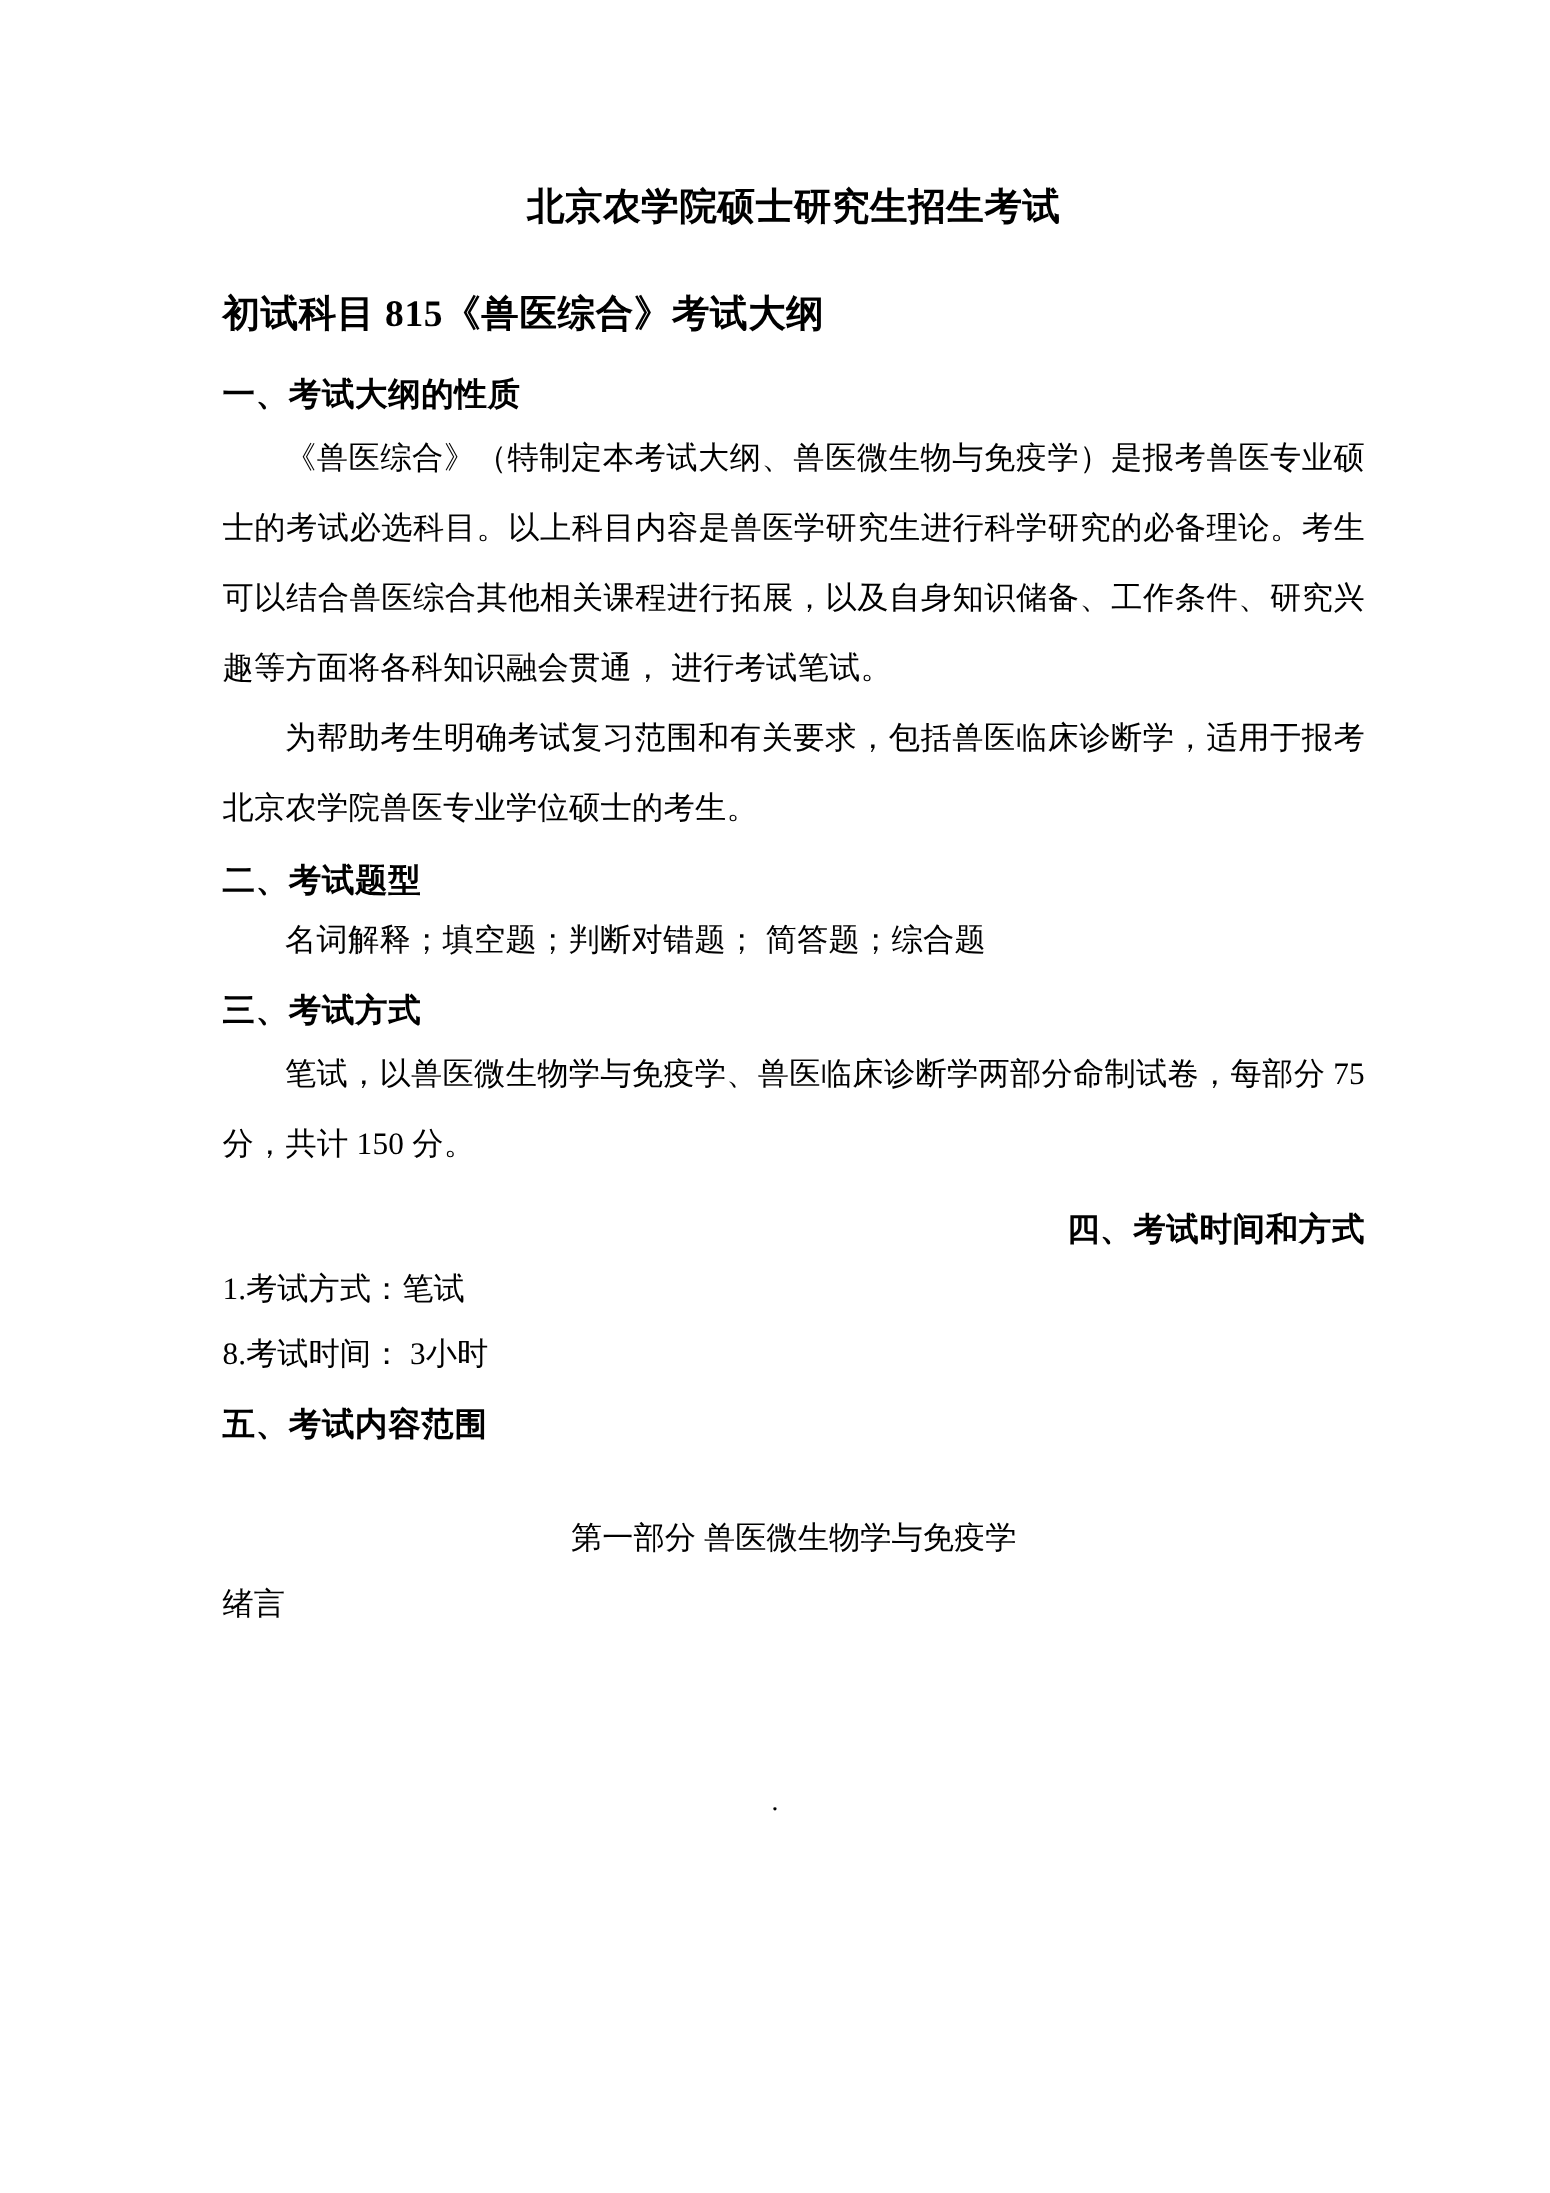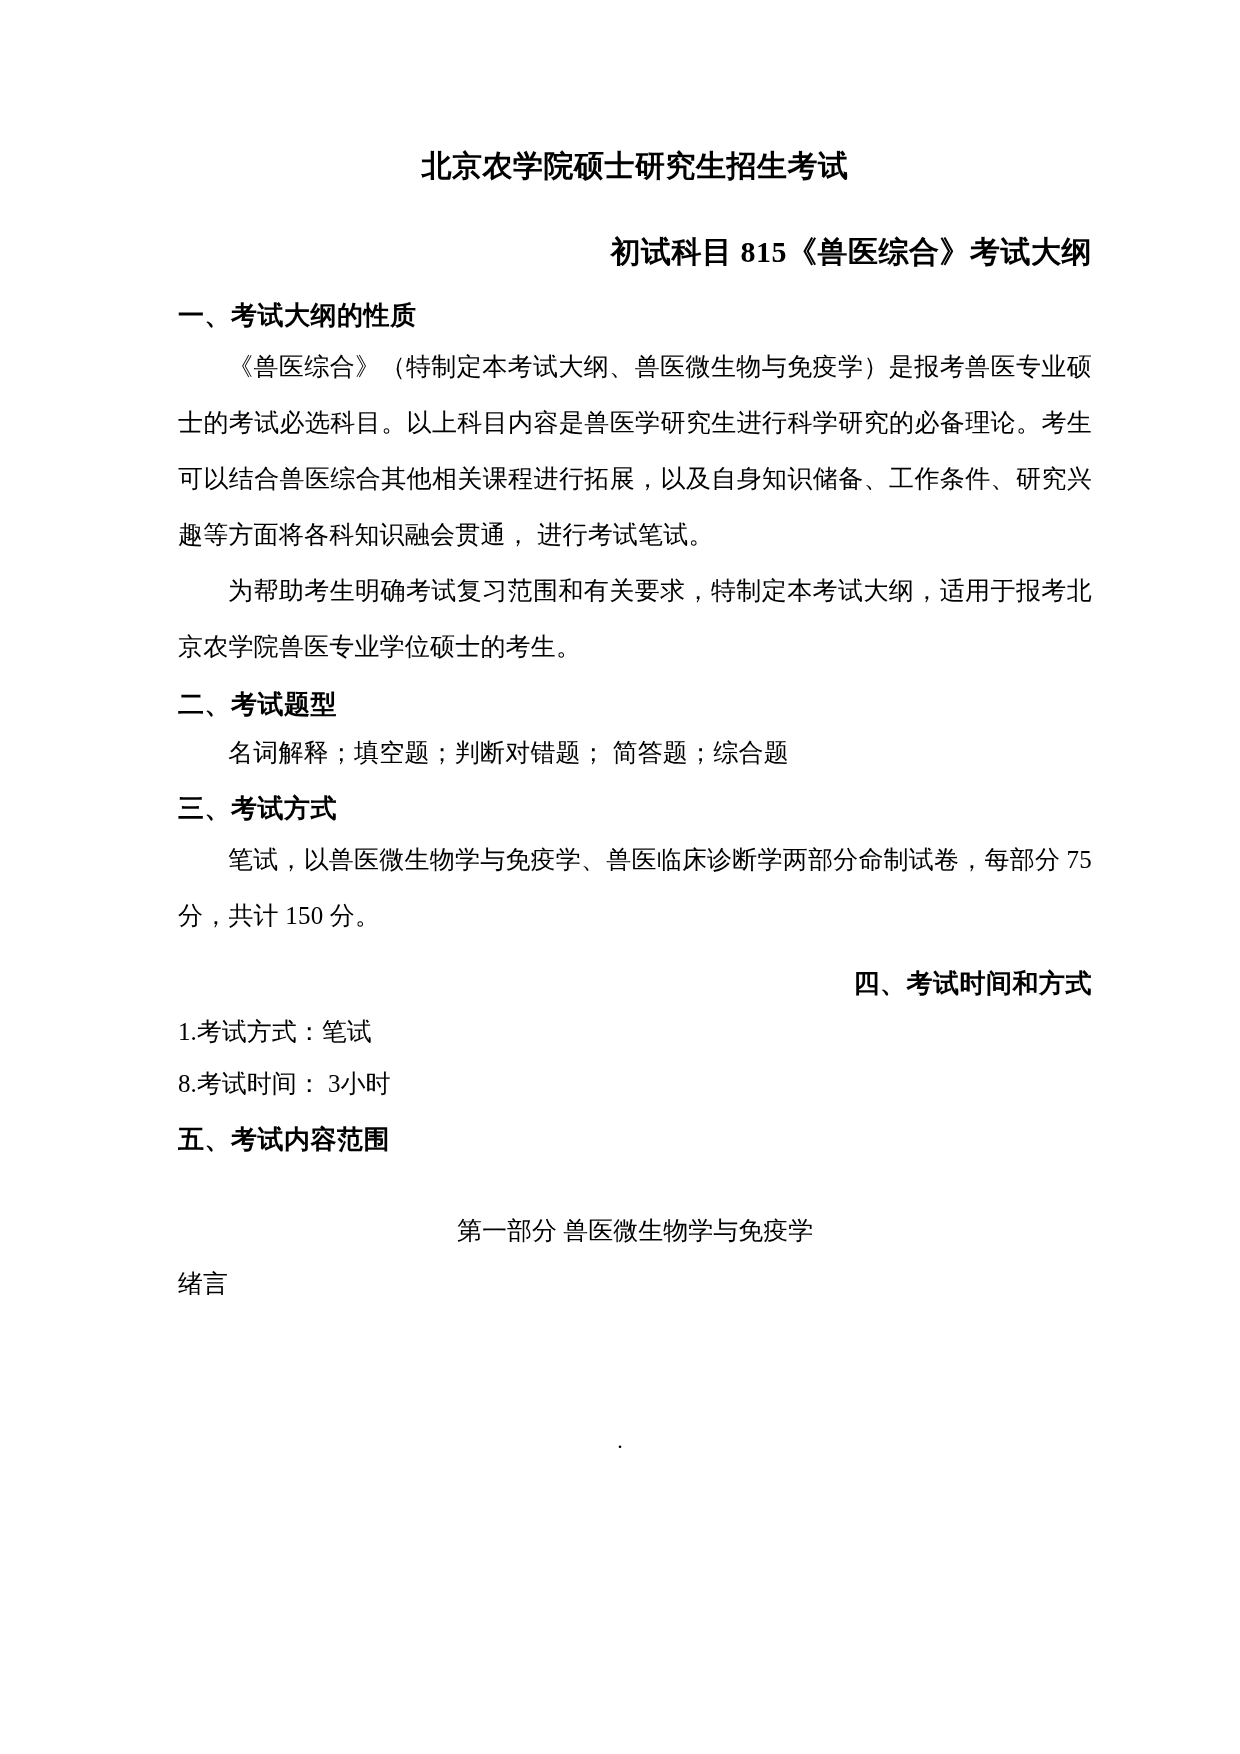--- a/index.html
+++ b/index.html
@@ -29,21 +29,21 @@
   
   .doc-title {
     text-align: center;
     font-size: 30px;
     font-weight: bold;
     line-height: 1.2;
     letter-spacing: 0.5px;
     margin: 28px 0 0 0;
   }
   .doc-subtitle {
-    text-align: right;
+    text-align: left;
     font-size: 30px;
     font-weight: bold;
     line-height: 1.2;
     letter-spacing: 0.5px;
     margin: 50px 0 0 0;
   }
 
   
   .section-heading {
     font-size: 26px;
@@ -121,21 +121,21 @@
 <div class="page">
 
   <h1 class="doc-title">北京农学院硕士研究生招生考试</h1>
 
   <h2 class="doc-subtitle">初试科目 815《兽医综合》考试大纲</h2>
 
   <h3 class="section-heading">一、考试大纲的性质</h3>
 
   <p class="para indent">《兽医综合》（特制定本考试大纲、兽医微生物与免疫学）是报考兽医专业硕士的考试必选科目。以上科目内容是兽医学研究生进行科学研究的必备理论。考生可以结合兽医综合其他相关课程进行拓展，以及自身知识储备、工作条件、研究兴趣等方面将各科知识融会贯通， 进行考试笔试。</p>
 
-  <p class="para indent">为帮助考生明确考试复习范围和有关要求，特制定本考试大纲，适用于报考北京农学院兽医专业学位硕士的考生。</p>
+  <p class="para indent">为帮助考生明确考试复习范围和有关要求，包括兽医临床诊断学，适用于报考北京农学院兽医专业学位硕士的考生。</p>
 
   <h3 class="section-heading tight">二、考试题型</h3>
 
   <p class="para indent compact">名词解释；填空题；判断对错题； 简答题；综合题</p>
 
   <h3 class="section-heading tight">三、考试方式</h3>
 
   <p class="para indent">笔试，以兽医微生物学与免疫学、兽医临床诊断学两部分命制试卷，每部分 75分，共计 150 分。</p>
 
   <h3 class="section-heading spaced">四、考试时间和方式</h3>

